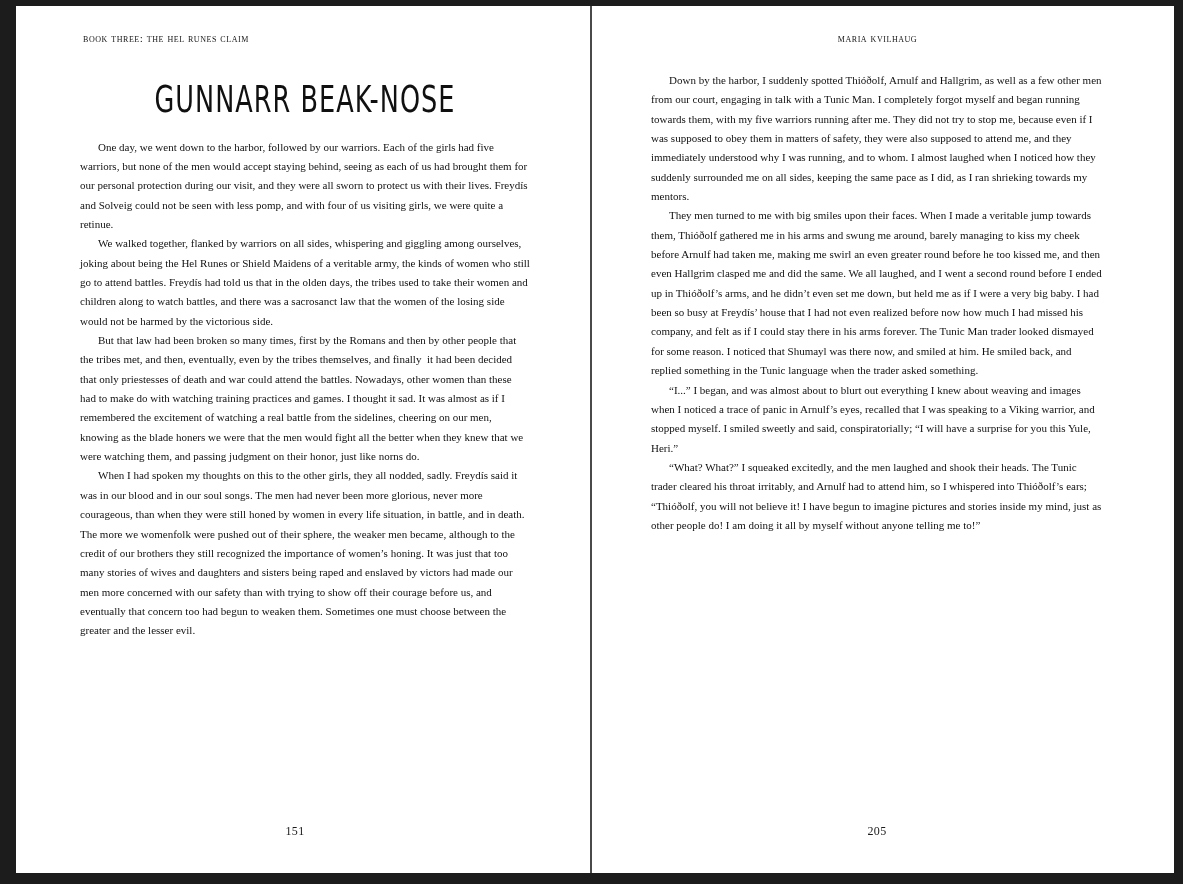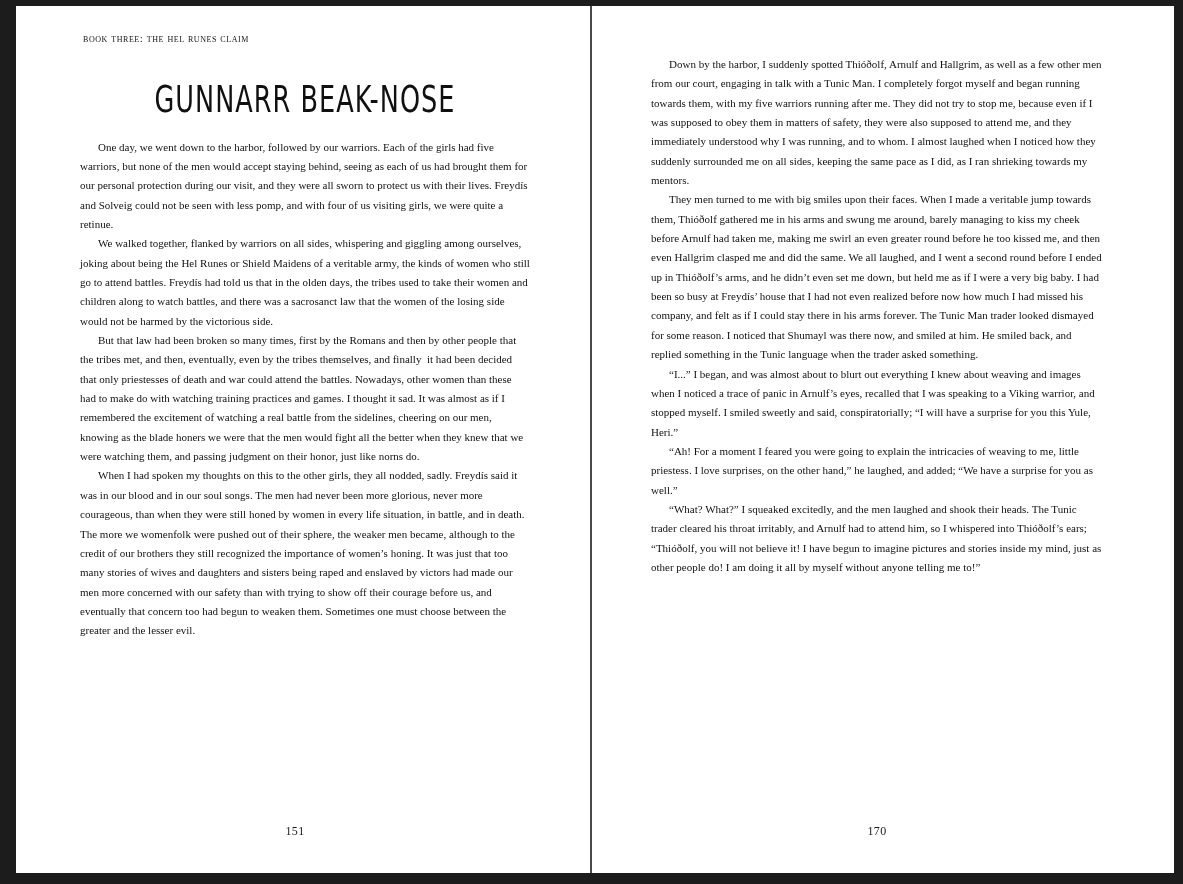--- a/index.html
+++ b/index.html
@@ -137,26 +137,26 @@
         <p>We walked together, flanked by warriors on all sides, whispering and giggling among ourselves, joking about being the Hel Runes or Shield Maidens of a veritable army, the kinds of women who still go to attend battles. Freydís had told us that in the olden days, the tribes used to take their women and children along to watch battles, and there was a sacrosanct law that the women of the losing side would not be harmed by the victorious side.</p>
         <p>But that law had been broken so many times, first by the Romans and then by other people that the tribes met, and then, eventually, even by the tribes themselves, and finally  it had been decided that only priestesses of death and war could attend the battles. Nowadays, other women than these had to make do with watching training practices and games. I thought it sad. It was almost as if I remembered the excitement of watching a real battle from the sidelines, cheering on our men, knowing as the blade honers we were that the men would fight all the better when they knew that we were watching them, and passing judgment on their honor, just like norns do.</p>
         <p>When I had spoken my thoughts on this to the other girls, they all nodded, sadly. Freydís said it was in our blood and in our soul songs. The men had never been more glorious, never more courageous, than when they were still honed by women in every life situation, in battle, and in death. The more we womenfolk were pushed out of their sphere, the weaker men became, although to the credit of our brothers they still recognized the importance of women’s honing. It was just that too many stories of wives and daughters and sisters being raped and enslaved by victors had made our men more concerned with our safety than with trying to show off their courage before us, and eventually that concern too had begun to weaken them. Sometimes one must choose between the greater and the lesser evil.</p>
       </div>
 
       <div class="folio">151</div>
     </div>
 
     <div class="page page-right">
 
+      <div class="running-head right-head">Maria Kvilhaug</div>
 
       <div class="body-col">
         <p>Down by the harbor, I suddenly spotted Thióðolf, Arnulf and Hallgrim, as well as a few other men from our court, engaging in talk with a Tunic Man. I completely forgot myself and began running towards them, with my five warriors running after me. They did not try to stop me, because even if I was supposed to obey them in matters of safety, they were also supposed to attend me, and they immediately understood why I was running, and to whom. I almost laughed when I noticed how they suddenly surrounded me on all sides, keeping the same pace as I did, as I ran shrieking towards my mentors.</p>
         <p>They men turned to me with big smiles upon their faces. When I made a veritable jump towards them, Thióðolf gathered me in his arms and swung me around, barely managing to kiss my cheek before Arnulf had taken me, making me swirl an even greater round before he too kissed me, and then even Hallgrim clasped me and did the same. We all laughed, and I went a second round before I ended up in Thióðolf’s arms, and he didn’t even set me down, but held me as if I were a very big baby. I had been so busy at Freydís’ house that I had not even realized before now how much I had missed his company, and felt as if I could stay there in his arms forever. The Tunic Man trader looked dismayed for some reason. I noticed that Shumayl was there now, and smiled at him. He smiled back, and replied something in the Tunic language when the trader asked something.</p>
         <p>“I...” I began, and was almost about to blurt out everything I knew about weaving and images when I noticed a trace of panic in Arnulf’s eyes, recalled that I was speaking to a Viking warrior, and stopped myself. I smiled sweetly and said, conspiratorially; “I will have a surprise for you this Yule, Heri.”</p>
-        <p>“Ah! For a moment I feared you were going to explain the intricacies of weaving to me, little priestess. I love surprises, on the other hand,” he laughed, and added; “We have a surprise for you as well.”</p>
         <p>“What? What?” I squeaked excitedly, and the men laughed and shook their heads. The Tunic trader cleared his throat irritably, and Arnulf had to attend him, so I whispered into Thióðolf’s ears; “Thióðolf, you will not believe it! I have begun to imagine pictures and stories inside my mind, just as other people do! I am doing it all by myself without anyone telling me to!”</p>
       </div>
 
-      <div class="folio">170</div>
+      <div class="folio">205</div>
     </div>
 
   </div>
 </div>
 
 </body></html>

